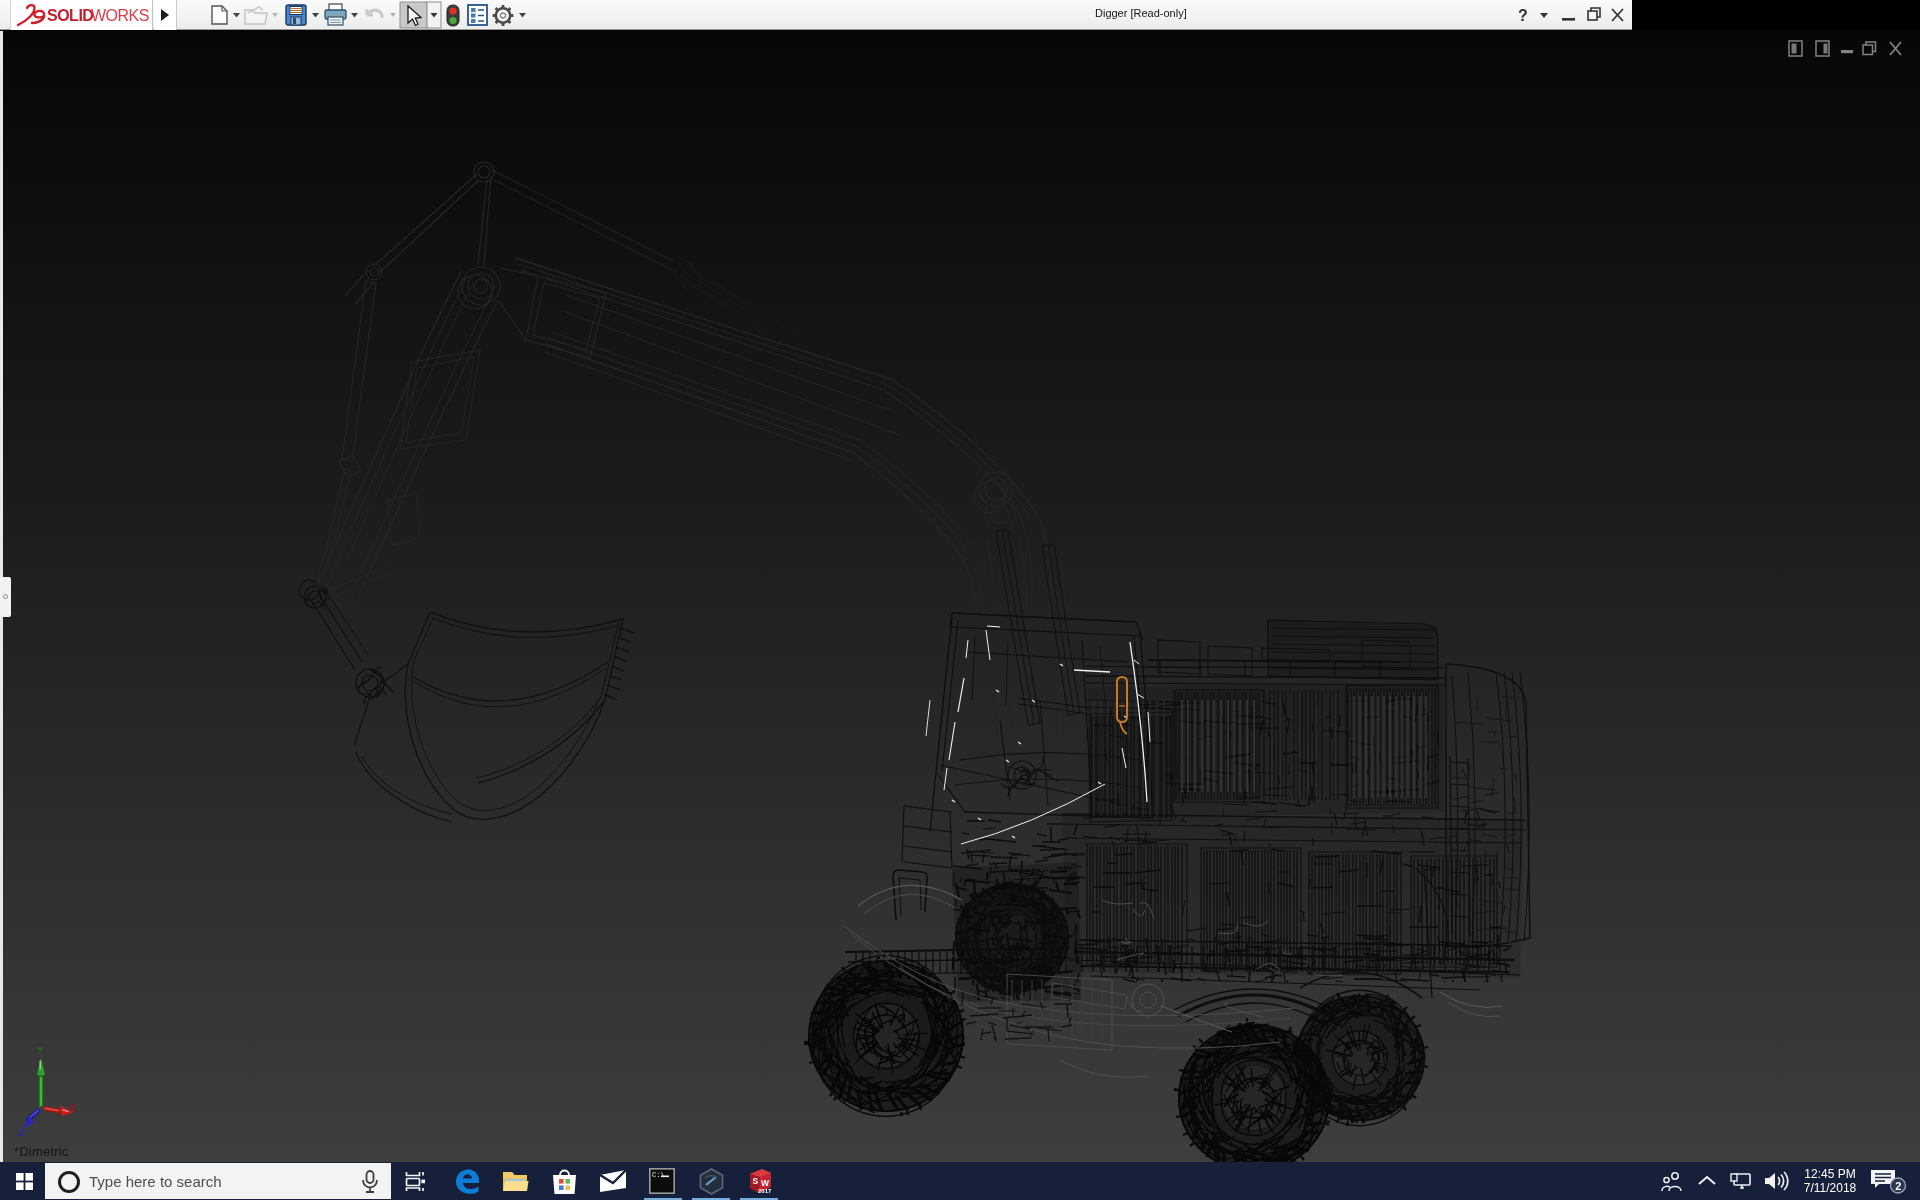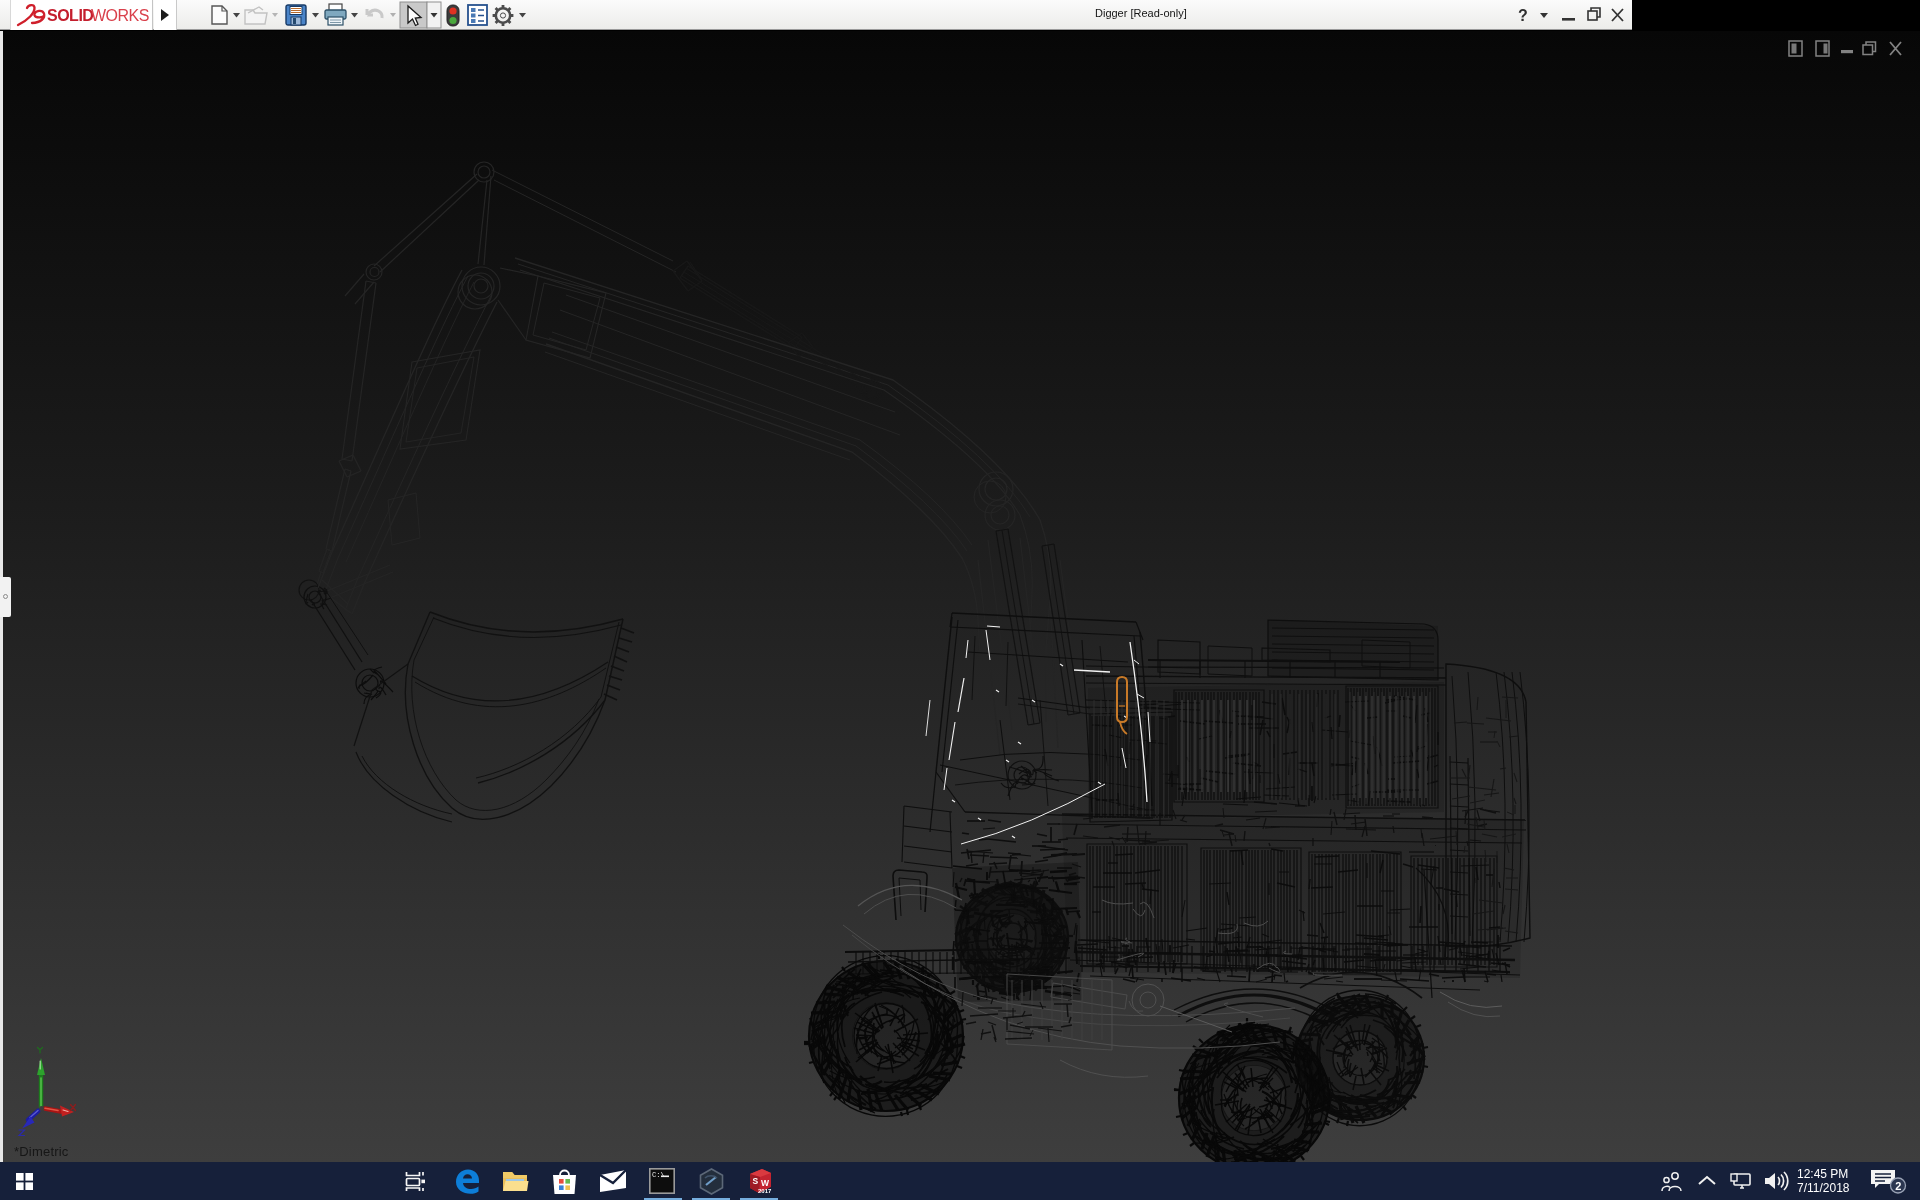--- a/index.html
+++ b/index.html
@@ -11,21 +11,21 @@
 .lstrip{position:absolute;left:0;top:0;width:3px;height:1131px;background:#e8e8e8}
 .ltab{position:absolute;left:0;top:546px;width:11px;height:40px;background:#f2f2f2;border-radius:0 2px 2px 0}
 .ltab i{position:absolute;left:3px;top:17px;width:5px;height:5px;border:1px solid #8a8a8a;border-radius:50%}
 .dimetric{position:absolute;left:14px;top:1113px;color:#161616;font-size:13px;font-weight:400;letter-spacing:0.2px}
 .taskbar{position:absolute;left:0;top:1162px;width:1920px;height:38px;background:#16203a}
 .search{position:absolute;left:45px;top:1px;width:346px;height:36px;background:#f3f3f3;display:flex;align-items:center}
 .search span{color:#4e4e4e;font-size:15px;margin-left:44px}
 .tbi{position:absolute;top:0;width:48px;height:38px;display:flex;align-items:center;justify-content:center}
 .uline{position:absolute;top:35.5px;height:2.5px;width:38px;background:#76aede}
 .tray{position:absolute;right:12px;top:0;height:38px;display:flex;align-items:center;color:#fff}
-.clock{width:66px;text-align:left;color:#fff;font-size:12px;line-height:14px;margin-right:7px}
+.clock{width:66px;text-align:center;color:#fff;font-size:12px;line-height:14px;margin-right:7px}
 </style></head><body>
 
 <div class="titlebar">
  <div class="logo">
   <svg width="143" height="30" viewBox="0 0 143 30">
    <g fill="none" stroke="#cf1f2b" stroke-width="2.3" stroke-linecap="round">
     <path d="M7,25 C17,20 24,13 23.5,7.5 C23,4 17.5,4.5 16,8"></path>
     <path d="M21,23 C30,22.5 34.5,18 33,13.5 C31.5,9.5 24.5,10.5 23.5,14 C22.5,17.5 29,18.5 33,16"></path>
    </g>
    <text x="36" y="21" font-size="16" font-weight="700" fill="#c41e2d" letter-spacing="-0.5" font-family="Liberation Sans">SOLID</text>
@@ -4952,20 +4952,32 @@
 
 <div class="taskbar">
  <svg width="50" height="38" viewBox="0 0 50 38" style="position:absolute;left:0;top:0">
   <g fill="#fff">
         <rect x="16" y="11" width="7.6" height="7.6"></rect>
         <rect x="25.4" y="11" width="7.6" height="7.6"></rect>
         <rect x="16" y="20.4" width="7.6" height="7.6"></rect>
         <rect x="25.4" y="20.4" width="7.6" height="7.6"></rect>
       </g>
  </svg>
+ <div class="search">
+  <svg width="26" height="26" viewBox="0 0 26 26" style="position:absolute;left:11px;top:6px">
+        <circle cx="13" cy="13" r="9.5" fill="none" stroke="#1f1f1f" stroke-width="3"></circle>
+      </svg>
+  <span>Type here to search</span>
+  <svg width="18" height="24" viewBox="0 0 18 24" style="position:absolute;left:316px;top:7px">
+        <g fill="none" stroke="#3e3e3e" stroke-width="1.8">
+          <rect x="5.5" y="1" width="7" height="12" rx="3.5"></rect>
+          <path d="M2,10 C2,15 6,17.5 9,17.5 C12,17.5 16,15 16,10 M9,17.5 L9,22 M5,22 L13,22"></path>
+        </g>
+      </svg>
+ </div>
 
  <div class="tbi" style="left:391px">
       <svg width="20" height="19" viewBox="0 0 20 19" fill="none" stroke="#f5f5f5" stroke-width="1.7">
   <path d="M1.5,0 L1.5,3.5 L14.5,3.5 L14.5,0"></path>
   <rect x="1.5" y="6.5" width="13" height="7" rx="1"></rect>
   <path d="M1.5,19 L1.5,16 L14.5,16 L14.5,19"></path>
   <path d="M18,0 L18,3.5 M18,16 L18,19"></path>
   <rect x="16.4" y="7.6" width="3.6" height="3.6" fill="#f5f5f5" stroke="none"></rect>
       </svg>
     </div>

